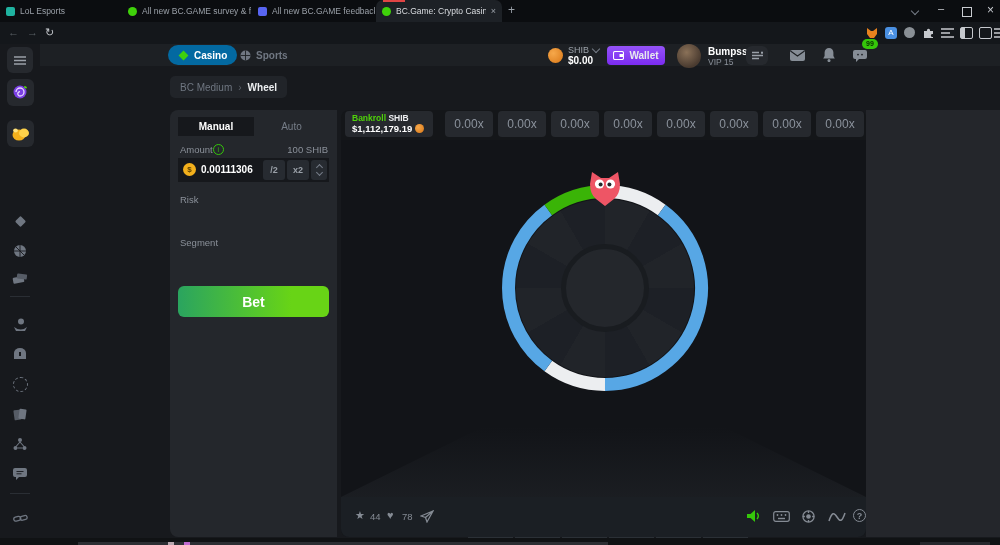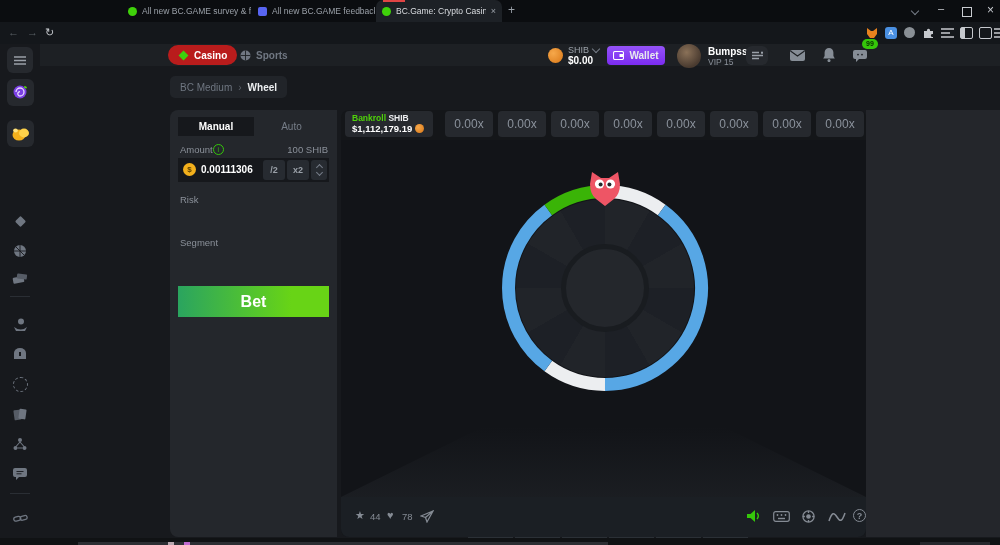--- a/index.html
+++ b/index.html
@@ -39,20 +39,24 @@
   .legbtn{top:411px;width:45px;height:29px;background:#2b3036;border-radius:3px;overflow:hidden}
   .legbtn .t{height:24px;display:flex;align-items:center;justify-content:center;font-size:9.5px;font-weight:bold;color:#eceef0}
   .gfoot{left:341px;top:497px;width:525px;height:40px;background:#1b1f24;border-radius:0 0 8px 8px}
   .cnt{font-size:9.5px;color:#858b94}
   svg{display:block}
 </style>
 </head>
 <body>
 
 <div class="abs tabbar">
+  <div class="abs tab" style="left:0;width:121px">
+    <span class="fav" style="background:#1fb3a0"></span>
+    <span>LoL Esports</span>
+  </div>
   <div class="abs tab" style="left:122px;width:129px">
     <span class="fav" style="background:#3fd10a;border-radius:50%"></span>
     <span>All new BC.GAME survey &amp; feedback</span>
   </div>
   <div class="abs tab" style="left:252px;width:123px">
     <span class="fav" style="background:#5865f2"></span>
     <span>All new BC.GAME feedback</span>
   </div>
   <div class="abs tab active" style="left:376px;width:126px">
     <span class="fav" style="background:#3fd10a;border-radius:50%"></span>
@@ -104,21 +108,21 @@
   <div class="abs" style="left:960px;top:5px;width:11px;height:10px;border:1.3px solid #c6c9ce;border-radius:2px">
     <div style="width:4px;height:100%;background:#c6c9ce"></div>
   </div>
   <div class="abs" style="left:979px;top:5px;width:11px;height:10px;border:1.3px solid #c6c9ce;border-radius:2px"></div>
   <svg class="abs" style="left:994px;top:6px" width="6" height="10" viewBox="0 0 6 10">
     <path d="M0 1 h6 M0 5 h6 M0 9 h6" stroke="#c6c9ce" stroke-width="1.4"></path>
   </svg>
 </div>
 
 <div class="abs hdr">
-  <div class="navpill abs" style="left:128px;top:1px;background:#b91c1c;color:#fff">
+  <div class="navpill abs" style="left:128px;top:1px;background:#0369a1;color:#fff">
     <svg width="11" height="11" viewBox="0 0 11 11">
       <rect x="2" y="2" width="7" height="7" transform="rotate(45 5.5 5.5)" fill="#3ed10c"></rect>
     </svg>
     <span>Casino</span>
   </div>
   <div class="navpill abs" style="left:190px;top:1px;color:#707782">
     <svg width="11" height="11" viewBox="0 0 11 11">
       <circle cx="5.5" cy="5.5" r="5" fill="#707782"></circle>
       <path d="M0.5 5.5 h10 M5.5 .5 v10" stroke="#1d2024" stroke-width="0.9"></path>
     </svg>
@@ -294,23 +298,23 @@
     <div class="abs mini" style="left:133px;top:2px;width:16px;height:20px;flex-direction:column;gap:2px">
       <span class="chev cu" style="width:4px;height:4px"></span>
       <span class="chev cd" style="width:4px;height:4px;margin-top:-2px"></span>
     </div>
   </div>
 
   <div class="abs lab" style="left:10px;top:84px">Risk</div>
 
   <div class="abs lab" style="left:10px;top:127px">Segment</div>
 
-  <div class="abs" style="left:8px;top:176px;width:151px;height:31px;border-radius:0;
+  <div class="abs" style="left:8px;top:176px;width:151px;height:31px;border-radius:6px;
        background:linear-gradient(90deg,#2aa45f 0%,#68d416 75%);display:flex;align-items:center;justify-content:center;
-       font-size:16px;font-weight:bold;color:#fff">Bet</div>
+       font-size:14px;font-weight:bold;color:#fff">Bet</div>
 </div>
 
 <div class="abs canvas">
 
   <div class="abs" style="left:0;top:30px;width:525px;height:357px;background:#121418;border-radius:0"></div>
 
   <div class="abs" style="left:0;top:317px;width:525px;height:70px;background:linear-gradient(to top,#22252a,rgba(34,37,42,0));
        clip-path:polygon(0 100%,100% 100%,73% 0,27% 0);opacity:.55"></div>
 
   <div class="abs" style="left:4px;top:1px;width:88px;height:26px;background:#26292e;border-radius:4px;padding:2px 7px;box-sizing:border-box">

